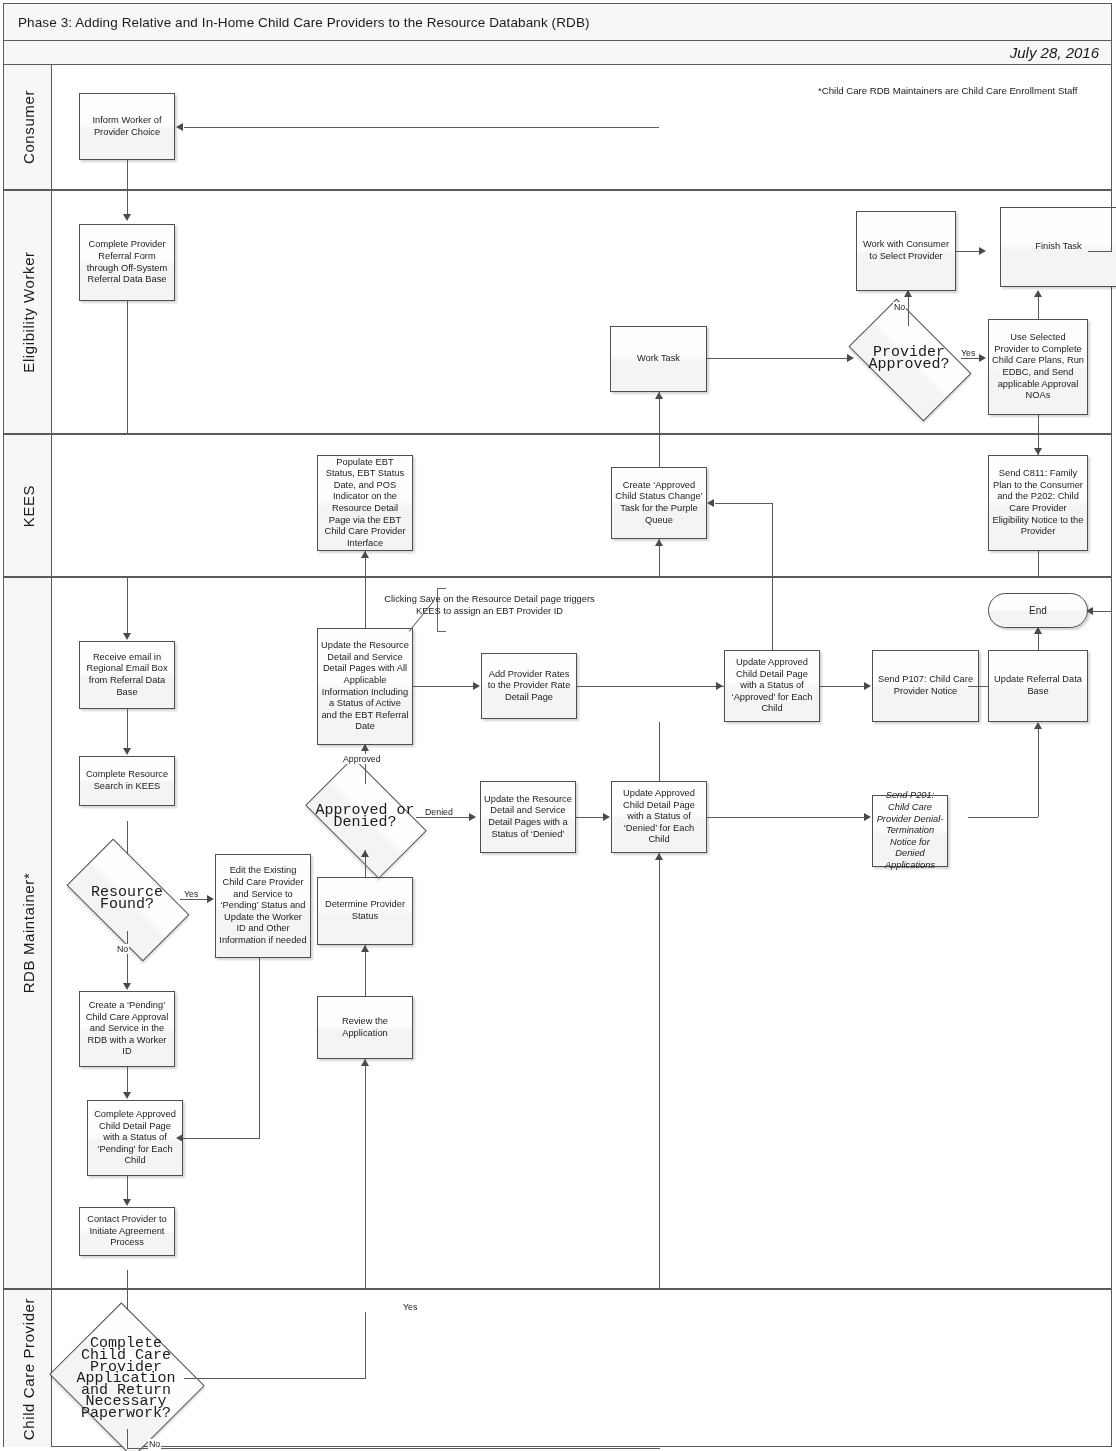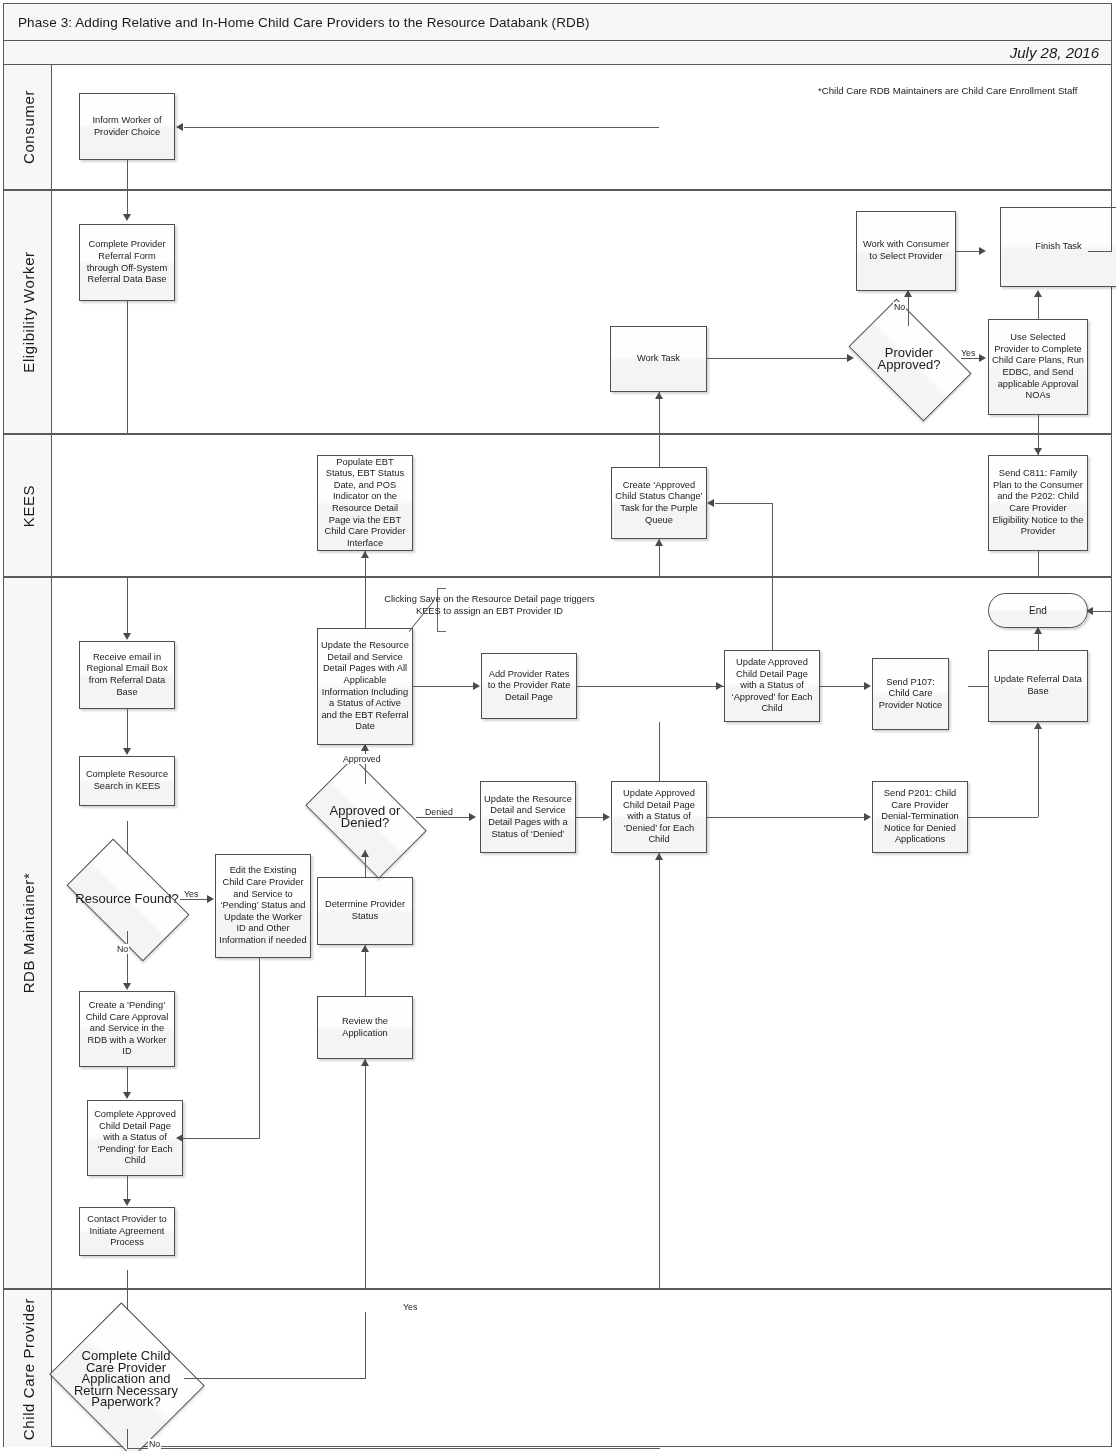--- a/index.html
+++ b/index.html
@@ -26,21 +26,21 @@
   
   .node{position:absolute;box-sizing:border-box;display:flex;align-items:center;justify-content:center;
         text-align:center;font-size:9.3px;line-height:11.6px;color:#1b1b1b;
         background:linear-gradient(to bottom,#fefefe 0%,#fefefe 46%,#f4f4f4 54%,#f4f4f4 100%);
         border:1px solid #4f4f4f;box-shadow:2px 2px 2px rgba(0,0,0,.17);padding:4px 3px;}
   .node.term{border-radius:22px;font-size:10px;}
   .node.dec{background:none;border:none;box-shadow:none;padding:0;}
   .node.dec .dia{position:absolute;left:0;top:0;width:100%;height:100%;
         background:linear-gradient(to bottom,#fefefe 0%,#fefefe 46%,#f4f4f4 54%,#f4f4f4 100%);
         border:1px solid #4f4f4f;transform:rotate(45deg);box-shadow:2px 2px 2px rgba(0,0,0,.12);}
-  .node.dec .dtxt{position:relative;z-index:2;width:118%;font-size:13px;line-height:11.6px;}
+  .node.dec .dtxt{position:relative;z-index:2;width:118%;font-size:15px;line-height:11.6px;font-family:Liberation Mono, monospace;}
 
   .note{position:absolute;font-size:9.3px;line-height:12px;color:#1b1b1b;text-align:center;}
   .notebr{position:absolute;border-left:1px solid #666;border-top:1px solid #666;border-bottom:1px solid #666;}
   .staffnote{position:absolute;font-size:9.6px;color:#1b1b1b;white-space:nowrap;}
 
   
   .ln{position:absolute;background:#5a5a5a;}
   .lnh{height:1px;}
   .lnv{width:1px;}
   .ar{position:absolute;width:0;height:0;}
@@ -244,21 +244,21 @@
       <div class="ln lnh" style="left:525px;top:108px;width:147px;"></div>
       <div class="ar ar-r" style="left:664px;top:104px;"></div>
 
       <div class="node" style="left:672px;top:72px;width:96px;height:72px;">Update Approved Child Detail Page with a Status of ‘Approved’ for Each Child</div>
 
       <div class="ln lnv" style="left:720px;top:0px;height:72px;"></div>
 
       <div class="ln lnh" style="left:768px;top:108px;width:45px;"></div>
       <div class="ar ar-r" style="left:812px;top:104px;"></div>
 
-      <div class="node" style="left:820px;top:80px;width:77px;height:72px;">Send P107: Child Care Provider Notice</div>
+      <div class="node" style="left:820px;top:72px;width:107px;height:72px;">Send P107: Child Care Provider Notice</div>
 
       <div class="ln lnh" style="left:916px;top:108px;width:45px;"></div>
       <div class="ar ar-r" style="left:960px;top:104px;"></div>
 
       <div class="node" style="left:936px;top:72px;width:100px;height:72px;">Update Referral Data Base</div>
 
       <div class="ln lnv" style="left:986px;top:50px;height:22px;"></div>
       <div class="ar ar-u" style="left:982px;top:49px;"></div>
 
       <div class="node term" style="left:936px;top:15px;width:100px;height:35px;">End</div>
@@ -282,21 +282,21 @@
       <div class="node" style="left:559px;top:203px;width:96px;height:72px;">Update Approved Child Detail Page with a Status of ‘Denied’ for Each Child</div>
 
       <div class="ln lnv" style="left:607px;top:144px;height:59px;"></div>
 
       <div class="ln lnv" style="left:607px;top:275px;height:437px;"></div>
       <div class="ar ar-u" style="left:603px;top:275px;"></div>
 
       <div class="ln lnh" style="left:655px;top:239px;width:157px;"></div>
       <div class="ar ar-r" style="left:812px;top:235px;"></div>
 
-      <div class="node" style="left:820px;top:203px;width:96px;height:72px;">Send P201: Child Care Provider Denial-Termination Notice for Denied Applications</div>
+      <div class="node" style="left:820px;top:217px;width:76px;height:72px;font-style:italic;">Send P201: Child Care Provider Denial-Termination Notice for Denied Applications</div>
 
       <div class="ln lnh" style="left:916px;top:239px;width:70px;"></div>
       <div class="ln lnv" style="left:986px;top:148px;height:91px;"></div>
       <div class="ar ar-u" style="left:982px;top:144px;"></div>
     </div>
   </div>
 
   <div class="lane" style="top:1290px;height:157px;border-bottom:none;">
     <div class="lane-hdr">
       <div class="vtext">Child Care Provider</div>

